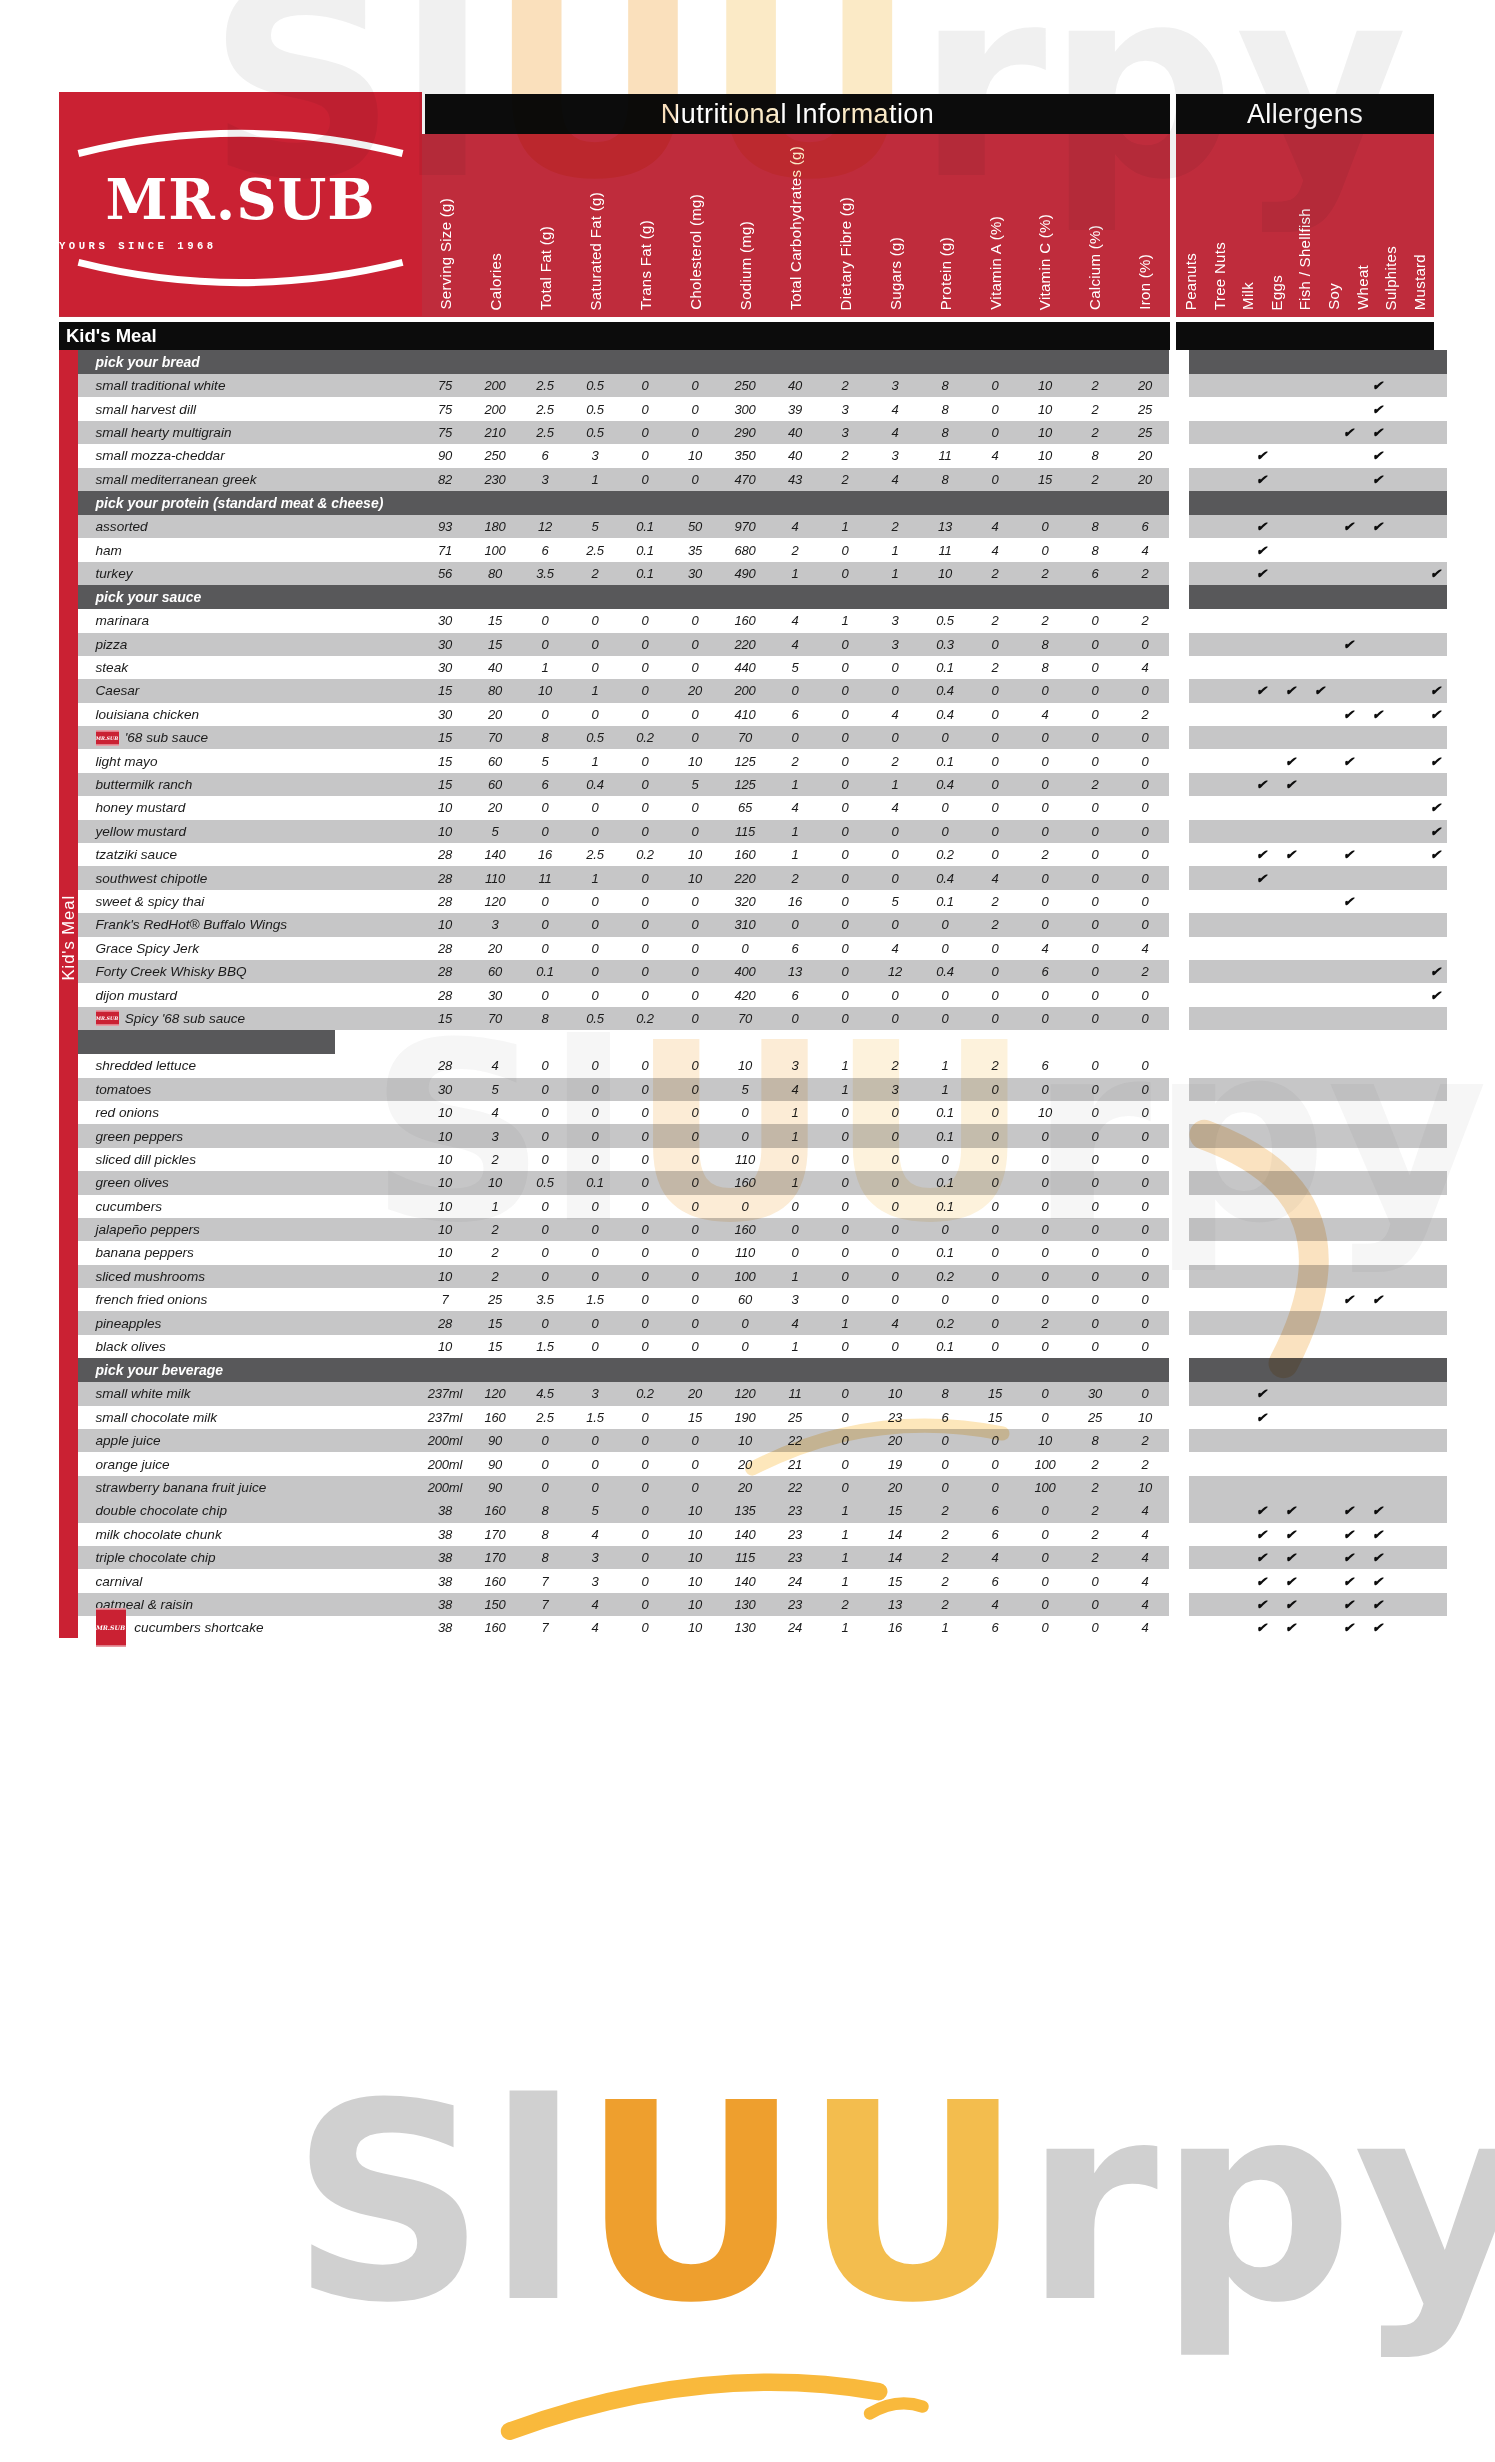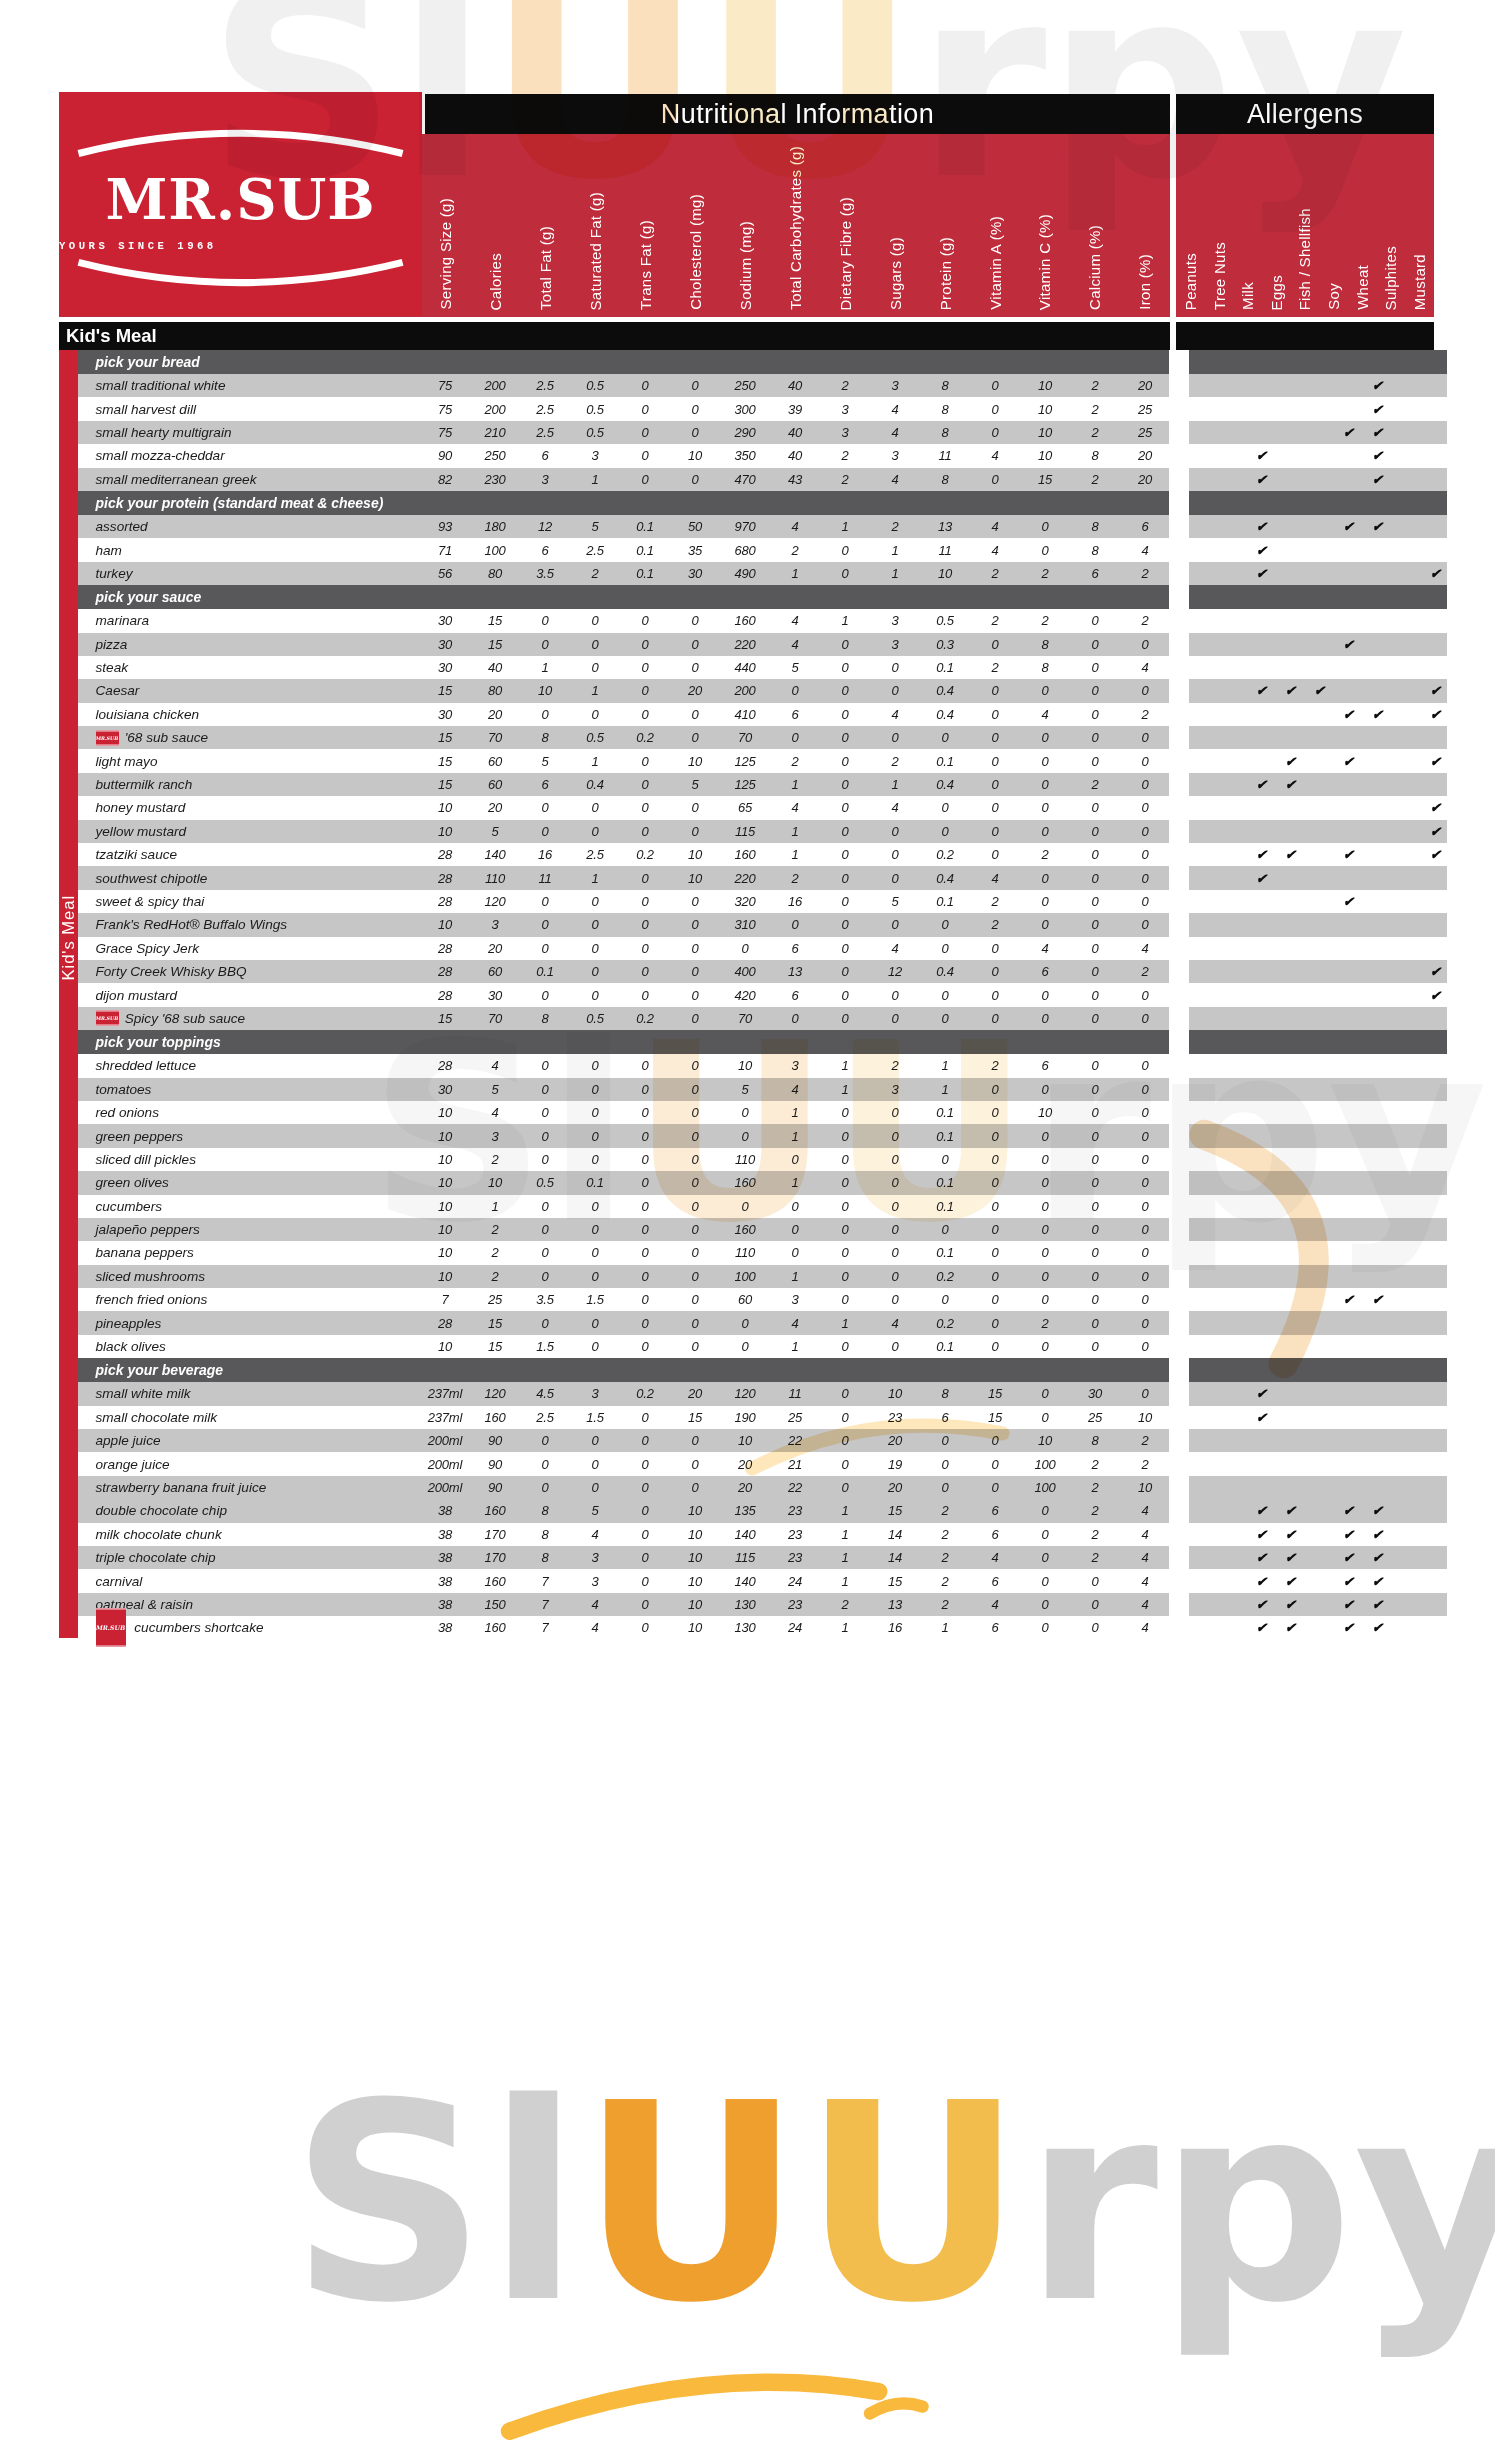--- a/index.html
+++ b/index.html
@@ -1010,23 +1010,20 @@
           <div class="cell-alg"></div>
           <div class="cell-alg"></div>
           <div class="cell-alg"></div>
           <div class="cell-alg"></div>
           <div class="cell-alg"></div>
           <div class="cell-alg"></div>
           <div class="cell-alg"></div>
         </div>
       </div>
       <div class="trow trow-sec">
-        <div class="seg seg-left sec">
-          <span class="sec-label">pick your toppings</span>
-        </div>
         <div class="seg seg-right sec"></div>
       </div>
       <div class="trow">
         <div class="seg seg-left shade-white">
           <div class="cell-label">
             <span>shredded lettuce</span>
           </div>
           <div class="cell-num">28</div>
           <div class="cell-num">4</div>
           <div class="cell-num">0</div>

